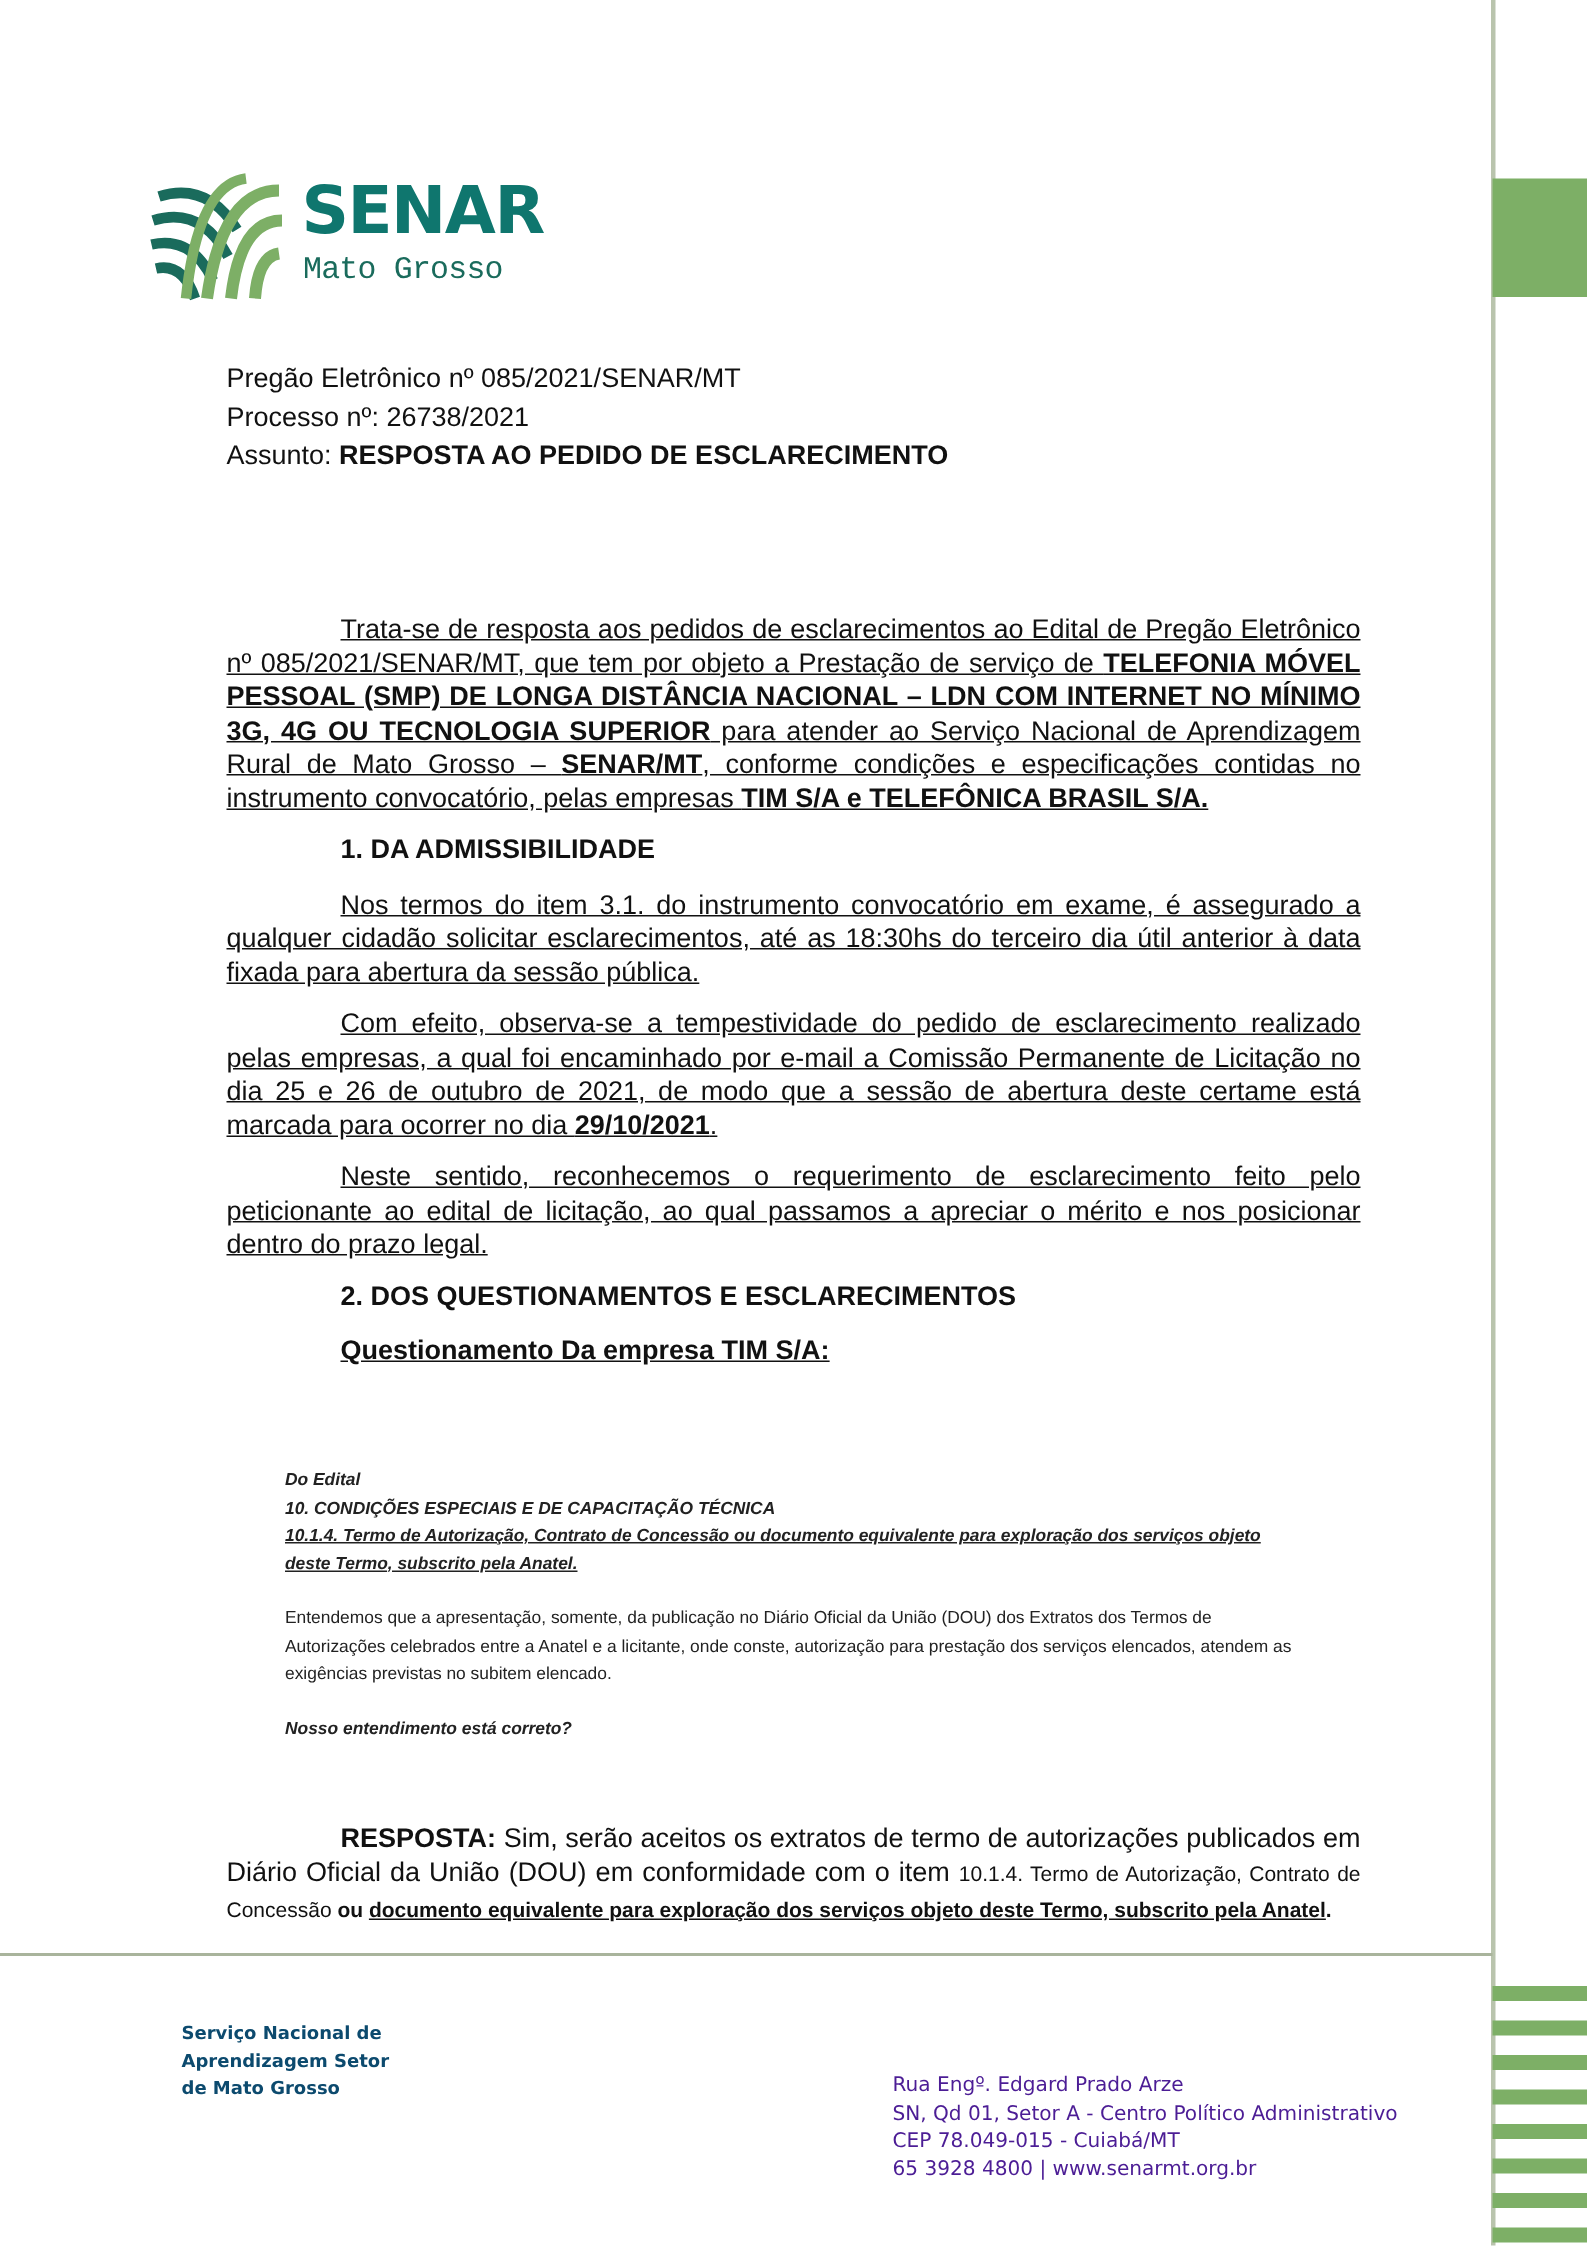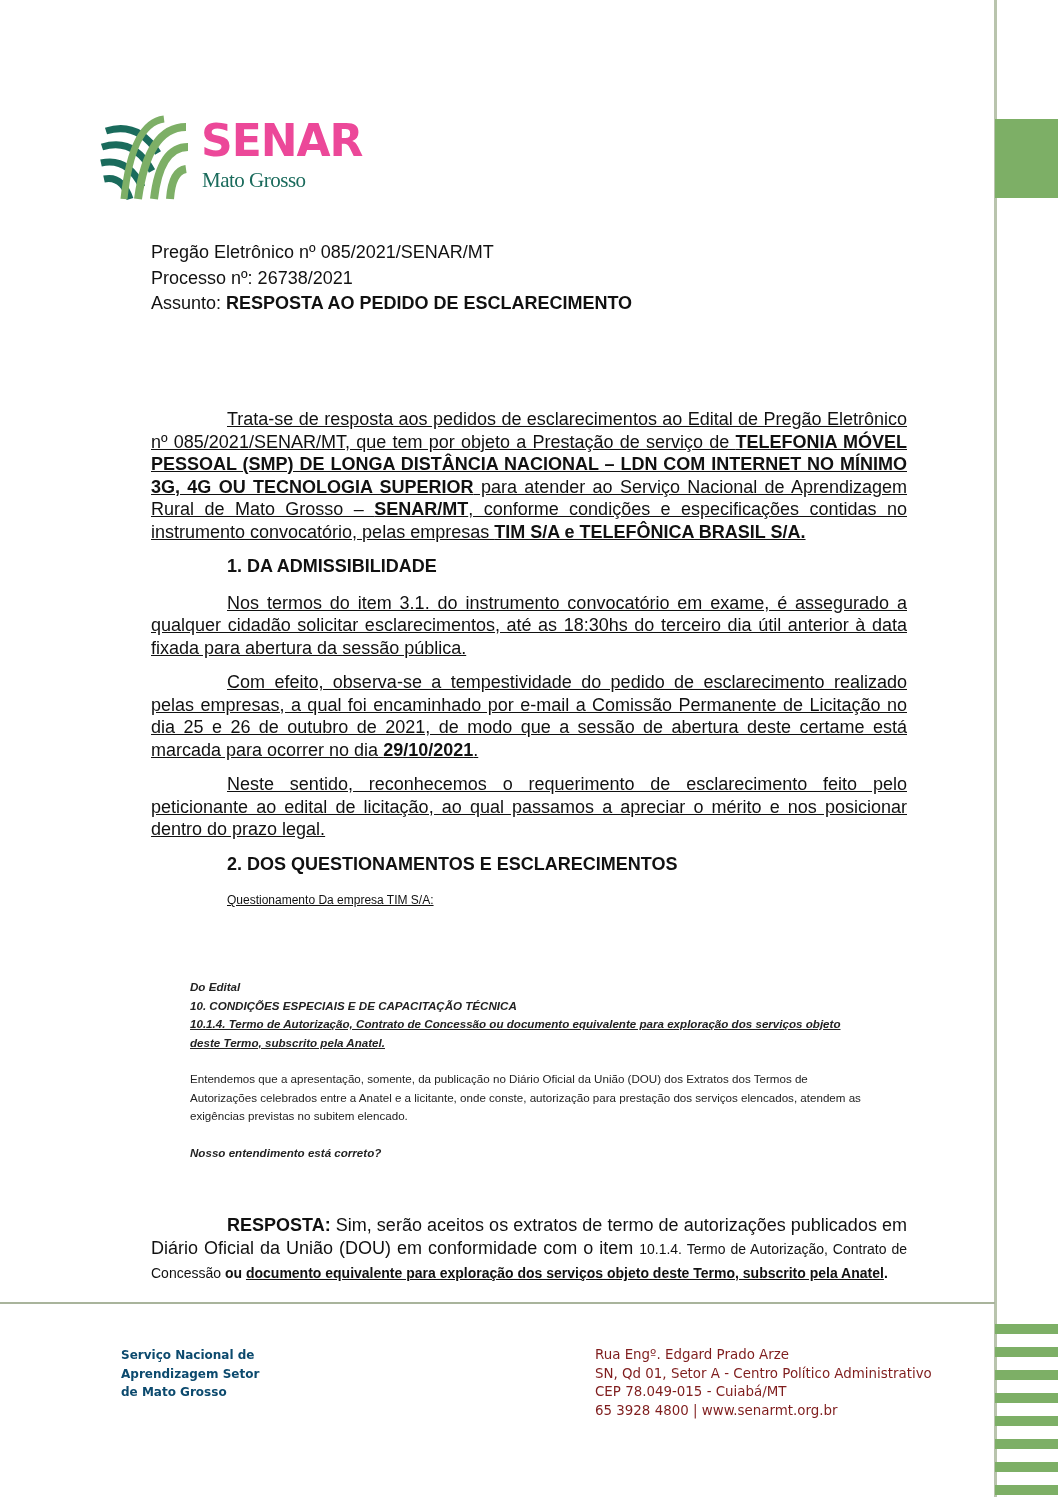--- a/index.html
+++ b/index.html
@@ -5,44 +5,44 @@
   html, body { margin: 0; padding: 0; background: #ffffff; }
   body { width: 1058px; height: 1497px; position: relative; overflow: hidden; font-family: "Liberation Sans", sans-serif; color: #111; }
   .rule-v { position: absolute; left: 994px; top: 0; width: 3px; height: 1497px; background: #b9c4ad; }
   .green-block { position: absolute; left: 995px; top: 119px; width: 63px; height: 79px; background: #7daf66; }
   .rule-h { position: absolute; left: 0; top: 1302px; width: 995px; height: 2px; background: #a9b49c; }
   .stripes { position: absolute; left: 995px; top: 1303px; width: 63px; height: 194px; }
   .stripe { position: absolute; left: 0; width: 63px; height: 10px; background: #7daf66; }
 
   .logo { position: absolute; left: 98px; top: 113px; width: 280px; height: 92px; }
   .logo svg { position: absolute; left: 0; top: 0; }
-  .logo-title { position: absolute; left: 103px; top: 6px; font-family: "DejaVu Sans", sans-serif; font-weight: bold; font-size: 44px; color: #ec4899; letter-spacing: -1px; line-height: 1; }
-  .logo-sub { position: absolute; left: 104px; top: 57px; font-family: Liberation Serif, serif; font-size: 21px; color: #1a6b5c; letter-spacing: -0.5px; line-height: 1; }
+  .logo-title { position: absolute; left: 103px; top: 6px; font-family: "DejaVu Sans", sans-serif; font-weight: bold; font-size: 44px; color: #0f766e; letter-spacing: -1px; line-height: 1; }
+  .logo-sub { position: absolute; left: 104px; top: 57px; font-family: Liberation Mono, monospace; font-size: 21px; color: #1a6b5c; letter-spacing: -0.5px; line-height: 1; }
 
   .header { position: absolute; left: 151px; top: 240px; font-size: 18px; line-height: 25.5px; }
   .header b { font-weight: bold; }
 
   .main { position: absolute; left: 151px; top: 408px; width: 756px; font-family: "Liberation Sans", sans-serif; font-size: 18px; line-height: 22.5px; }
   .main p { margin: 0 0 12px 0; text-align: justify; text-indent: 76px; text-decoration: underline; }
   .main h3 { margin: 12px 0 14px 76px; font-size: 18px; font-weight: bold; }
-  .main .subhead { margin: 0 0 20px 76px; font-size: 12px; font-weight: normal; text-decoration: underline; }
+  .main .subhead { margin: 0 0 20px 76px; font-size: 18px; font-weight: bold; text-decoration: underline; }
   .main b { font-weight: bold; }
 
   .quote { position: absolute; left: 190px; top: 978px; width: 680px; font-family: "Liberation Sans", sans-serif; font-size: 11.6px; line-height: 18.5px; color: #222; }
   .quote .qb { font-weight: bold; font-style: italic; }
   .quote .u { text-decoration: underline; }
   .quote .gap { height: 18px; }
 
   .resposta { position: absolute; left: 151px; top: 1214px; width: 756px; font-size: 18px; line-height: 23px; text-align: justify; }
   .resposta .ind { display: inline-block; width: 76px; }
   .resposta .sm { font-size: 14px; }
   .resposta .ub { font-size: 14px; font-weight: bold; text-decoration: underline; }
 
   .foot-left { position: absolute; left: 121px; top: 1346px; font-family: "DejaVu Sans", sans-serif; font-weight: bold; font-size: 12px; line-height: 18.5px; color: #0c4a6e; }
-  .foot-right { position: absolute; left: 595px; top: 1346px; font-family: "DejaVu Sans", sans-serif; font-size: 13.4px; line-height: 18.5px; color: #7f1d1d; }
+  .foot-right { position: absolute; left: 595px; top: 1382px; font-family: "DejaVu Sans", sans-serif; font-size: 13.4px; line-height: 18.5px; color: #4c1d95; }
 </style>
 </head>
 <body>
 
 <div class="rule-v"></div>
 <div class="green-block"></div>
 <div class="rule-h"></div>
 <div class="stripes">
   <div class="stripe" style="top:21px"></div>
   <div class="stripe" style="top:44px"></div>

